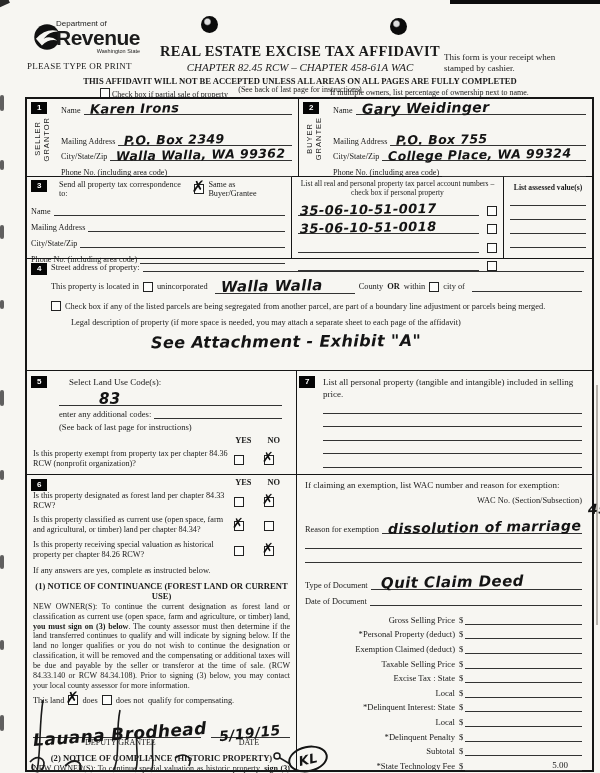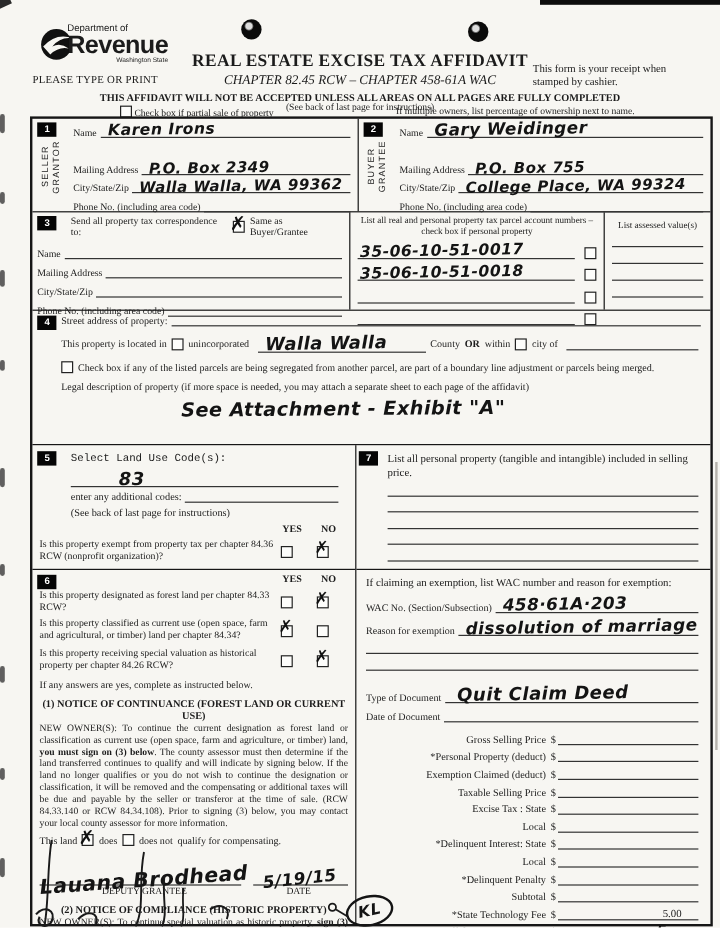--- a/index.html
+++ b/index.html
@@ -242,21 +242,21 @@
         <div class="prow">
           <span class="pline"></span>
           <span class="cb"></span>
         </div>
         <div class="prow">
           <span class="pline"></span>
           <span class="cb"></span>
         </div>
       </div>
       <div class="cAssess">
-        <div class="smallhead" style="margin-top:4px;">List assessed value(s)</div>
+        <div class="smallhead" style="margin-top:4px;font-weight:bold;">List assessed value(s)</div>
         <div class="arow"></div>
         <div class="arow"></div>
         <div class="arow"></div>
         <div class="arow"></div>
       </div>
     </div>
 
     <div class="row3">
       <div class="numbox" style="left:4px;top:4px;">4</div>
       <div class="l4" style="margin-top:0;">
@@ -274,34 +274,34 @@
         <b>OR</b>
         <span>within</span>
         <span class="cb"></span>
         <span>city of</span>
         <span class="fill" style="max-width:110px;"></span>
       </div>
       <div class="l4" style="margin-top:7px;gap:4px;align-items:center;">
         <span class="cb"></span>
         <span>Check box if any of the listed parcels are being segregated from another parcel, are part of a boundary line adjustment or parcels being merged.</span>
       </div>
-      <div class="l4" style="margin-top:7px;">
+      <div class="l4" style="margin-top:7px;margin-left:20px;">
         <span>Legal description of property (if more space is needed, you may attach a separate sheet to each page of the affidavit)</span>
       </div>
       <div style="margin:6px 0 0 100px;">
         <span class="hw" style="font-size:16px;transform:rotate(-.5deg);display:inline-block;">See Attachment - Exhibit "A"</span>
       </div>
     </div>
 
     <div class="row4">
 
       <div class="colL">
         <div class="s5wrap">
           <div class="numbox" style="left:4px;top:5px;">5</div>
-          <div style="margin-left:26px;font-size:9px;font-family:Liberation Mono, monospace;">Select Land Use Code(s):</div>
+          <div style="margin-left:36px;font-size:9px;">Select Land Use Code(s):</div>
           <div class="under" style="margin:10px 8px 0 26px;height:8px;">
             <span class="hw" style="position:absolute;left:40px;bottom:-2px;font-size:15px;">83</span>
           </div>
           <div class="frow" style="margin:3px 8px 0 26px;">
             <span style="font-size:8.6px;">enter any additional codes:</span>
             <span class="fill"></span>
           </div>
           <div style="margin:3px 0 0 26px;font-size:8.6px;">(See back of last page for instructions)</div>
           <div class="yesno" style="margin-top:4px;">
             <b>YES</b>
@@ -392,21 +392,21 @@
           <div style="font-size:9px;line-height:1.35;">List all  personal property (tangible and intangible) included in selling price.</div>
           <div class="s7line"></div>
           <div class="s7line"></div>
           <div class="s7line"></div>
           <div class="s7line"></div>
           <div class="s7line"></div>
         </div>
 
         <div class="exwrap">
           <div style="font-size:9px;">If claiming an exemption, list WAC number and reason for exemption:</div>
-          <div class="exrow" style="margin-top:6px;">
+          <div class="exrow" style="margin-top:6px;flex-direction:column;">
             <span>WAC No. (Section/Subsection)</span>
             <span class="fill" style="height:14px;">
               <span class="hw hwline" style="font-size:14px;">458·61A·203</span>
             </span>
           </div>
           <div class="exrow" style="margin-top:4px;">
             <span>Reason for exemption</span>
             <span class="fill" style="height:14px;">
               <span class="hw hwline" style="font-size:14px;">dissolution of marriage</span>
             </span>

